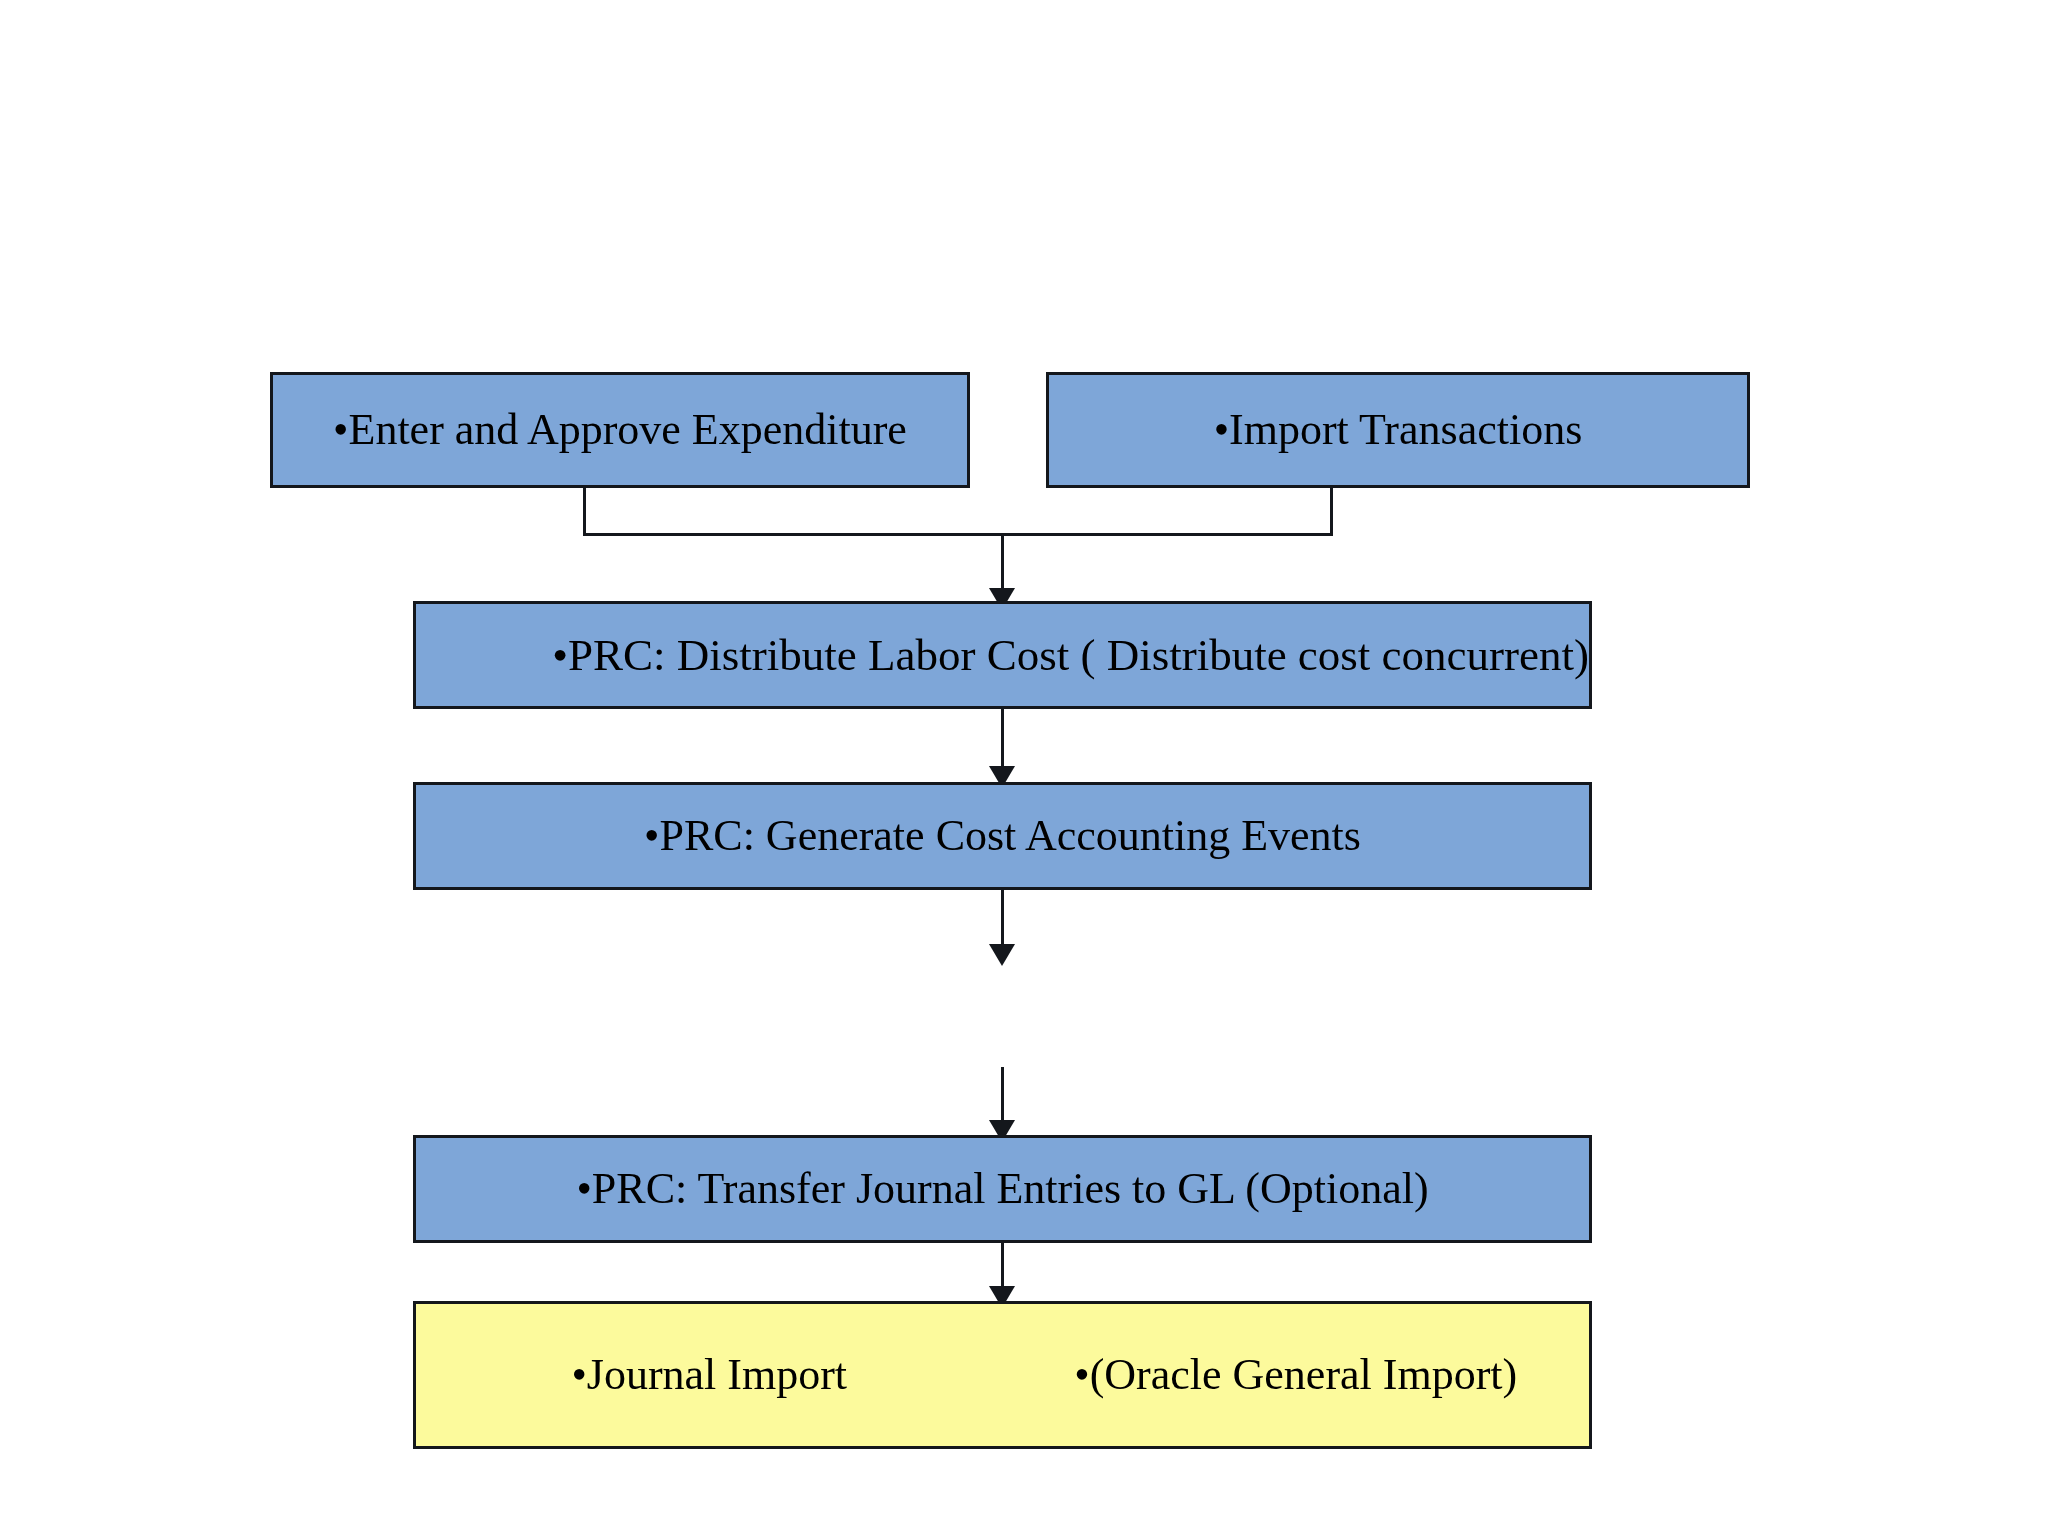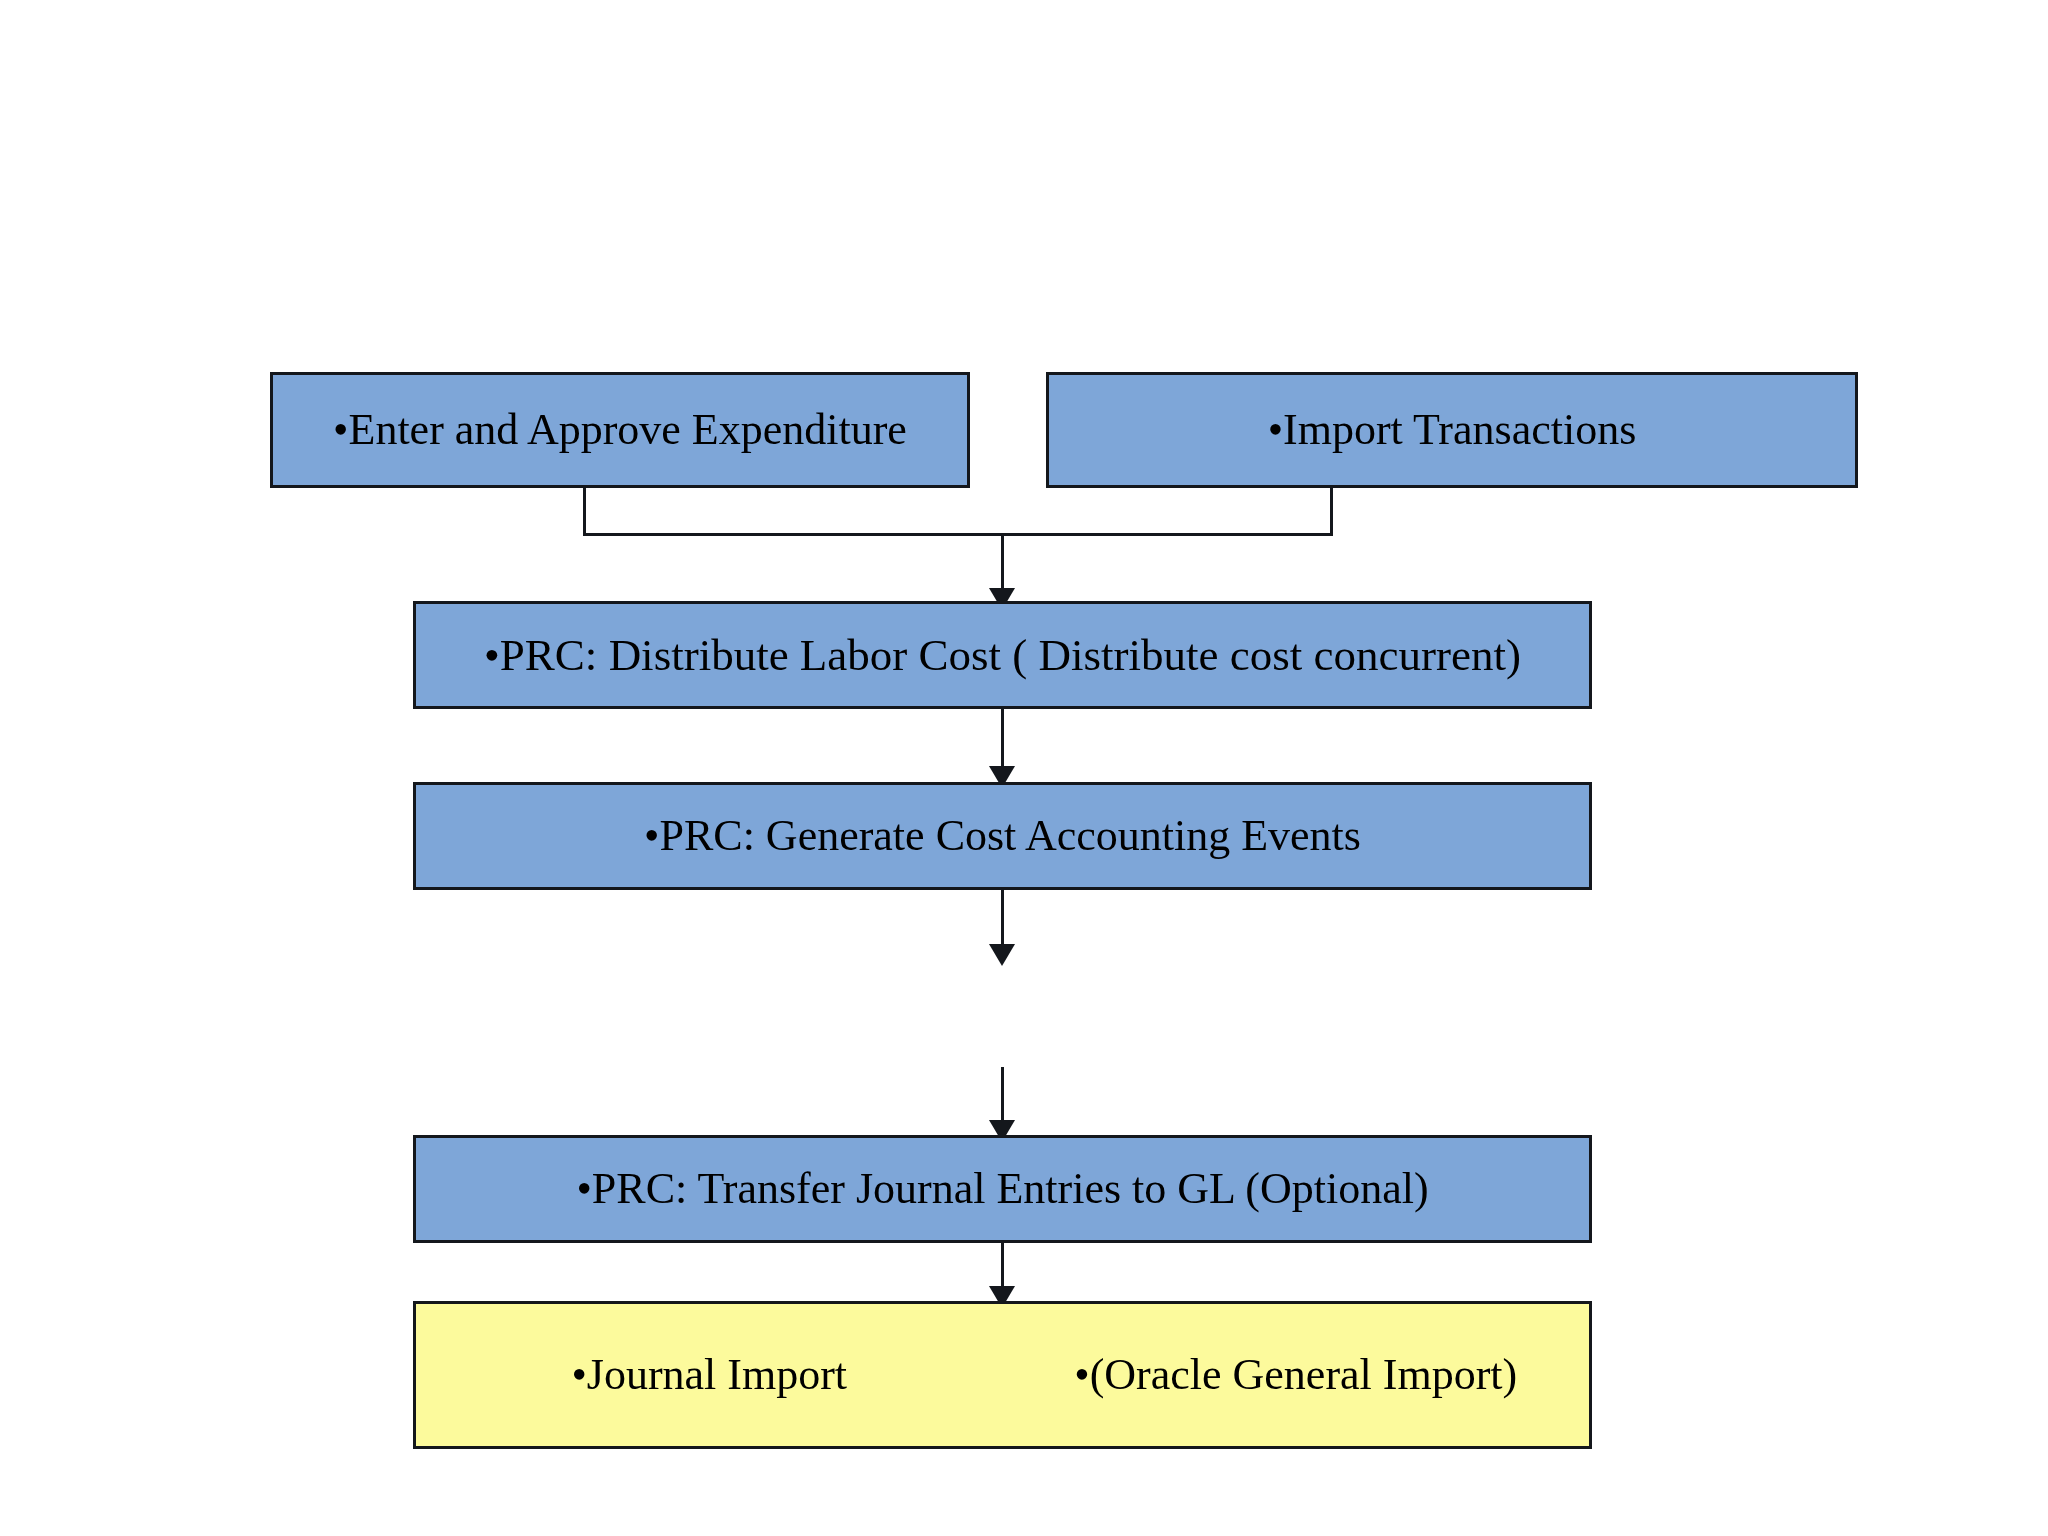--- a/index.html
+++ b/index.html
@@ -57,24 +57,24 @@
     width: 100%;
   }
   .node.fill-blue   { background: #7EA6D8; }
   .node.fill-yellow { background: #FCFA9C; }
 
   
   #node-enter-approve {
     left: 270px;  top: 372px;  width: 700px;  height: 116px;
   }
   #node-import-transactions {
-    left: 1046px; top: 372px;  width: 812px;  height: 116px;
+    left: 1046px; top: 372px;  width: 704px;  height: 116px;
   }
   #node-distribute-labor-cost {
-    left: 413px;  top: 601px;  width: 1179px; height: 108px;
+    left: 413px;  top: 601px;  width: 1179px; height: 108px; text-align: right;
   }
   #node-distribute-labor-cost .label { font-size: 45px; }
   #node-generate-cost-events {
     left: 413px;  top: 782px;  width: 1179px; height: 108px;
   }
   #node-create-accounting {
     left: 413px;  top: 959px;  width: 1179px; height: 108px;
   }
   #node-transfer-journal-entries {
     left: 413px;  top: 1135px; width: 1179px; height: 108px;

